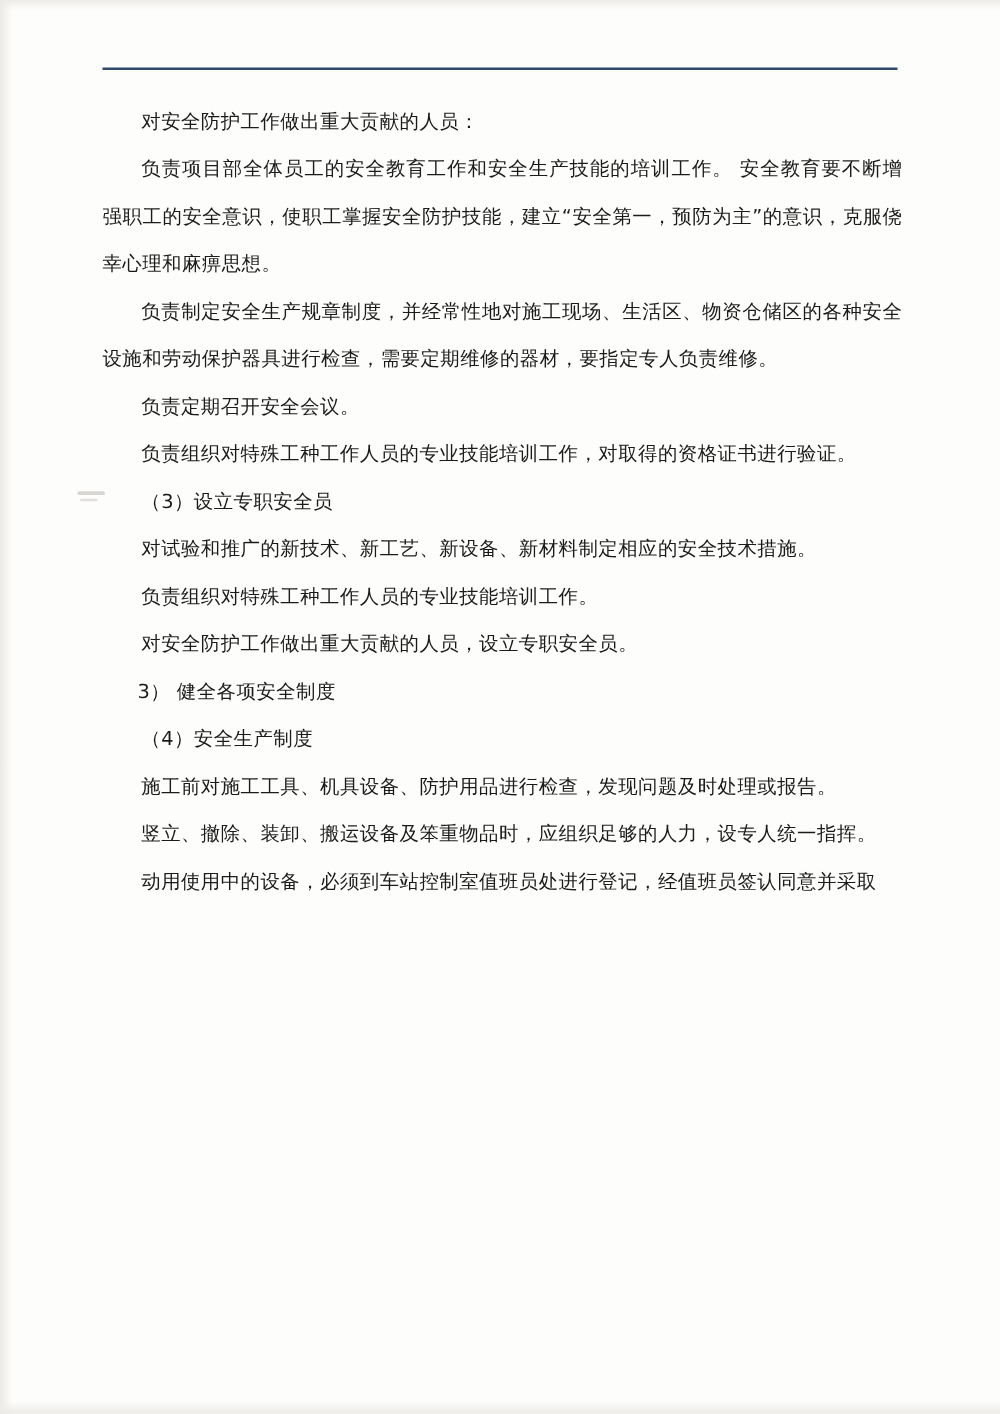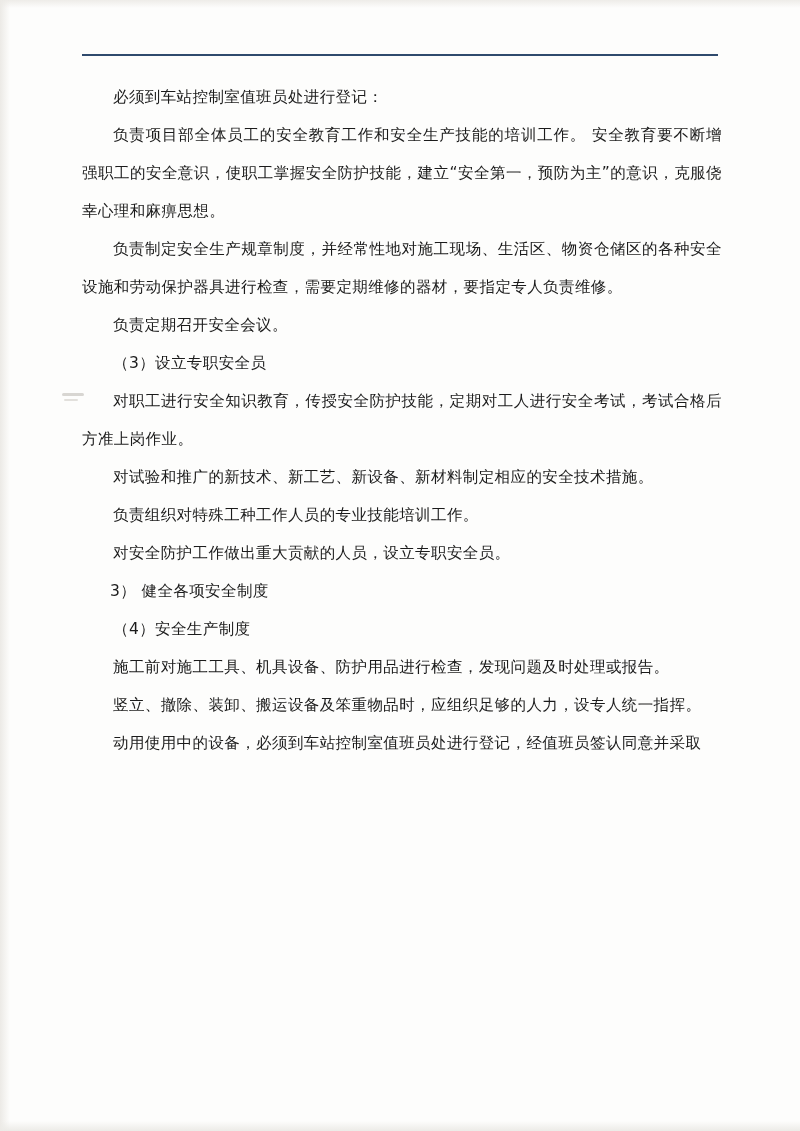--- a/index.html
+++ b/index.html
@@ -98,26 +98,26 @@
   <div class="edge-shadow-top"></div>
   <div class="edge-shadow-left"></div>
   <div class="edge-shadow-bottom"></div>
 
   <div class="top-rule" style="background: rgb(47, 74, 109);"></div>
 
   <div class="scan-mark"></div>
   <div class="scan-mark two"></div>
 
   <div class="content">
-    <p class="para indent">必须到车站控制室值班员处进行登记：</p>
+    <p class="para indent">对安全防护工作做出重大贡献的人员：</p>
     <p class="para indent">负责项目部全体员工的安全教育工作和安全生产技能的培训工作。 安全教育要不断增强职工的安全意识，使职工掌握安全防护技能，建立“安全第一，预防为主”的意识，克服侥幸心理和麻痹思想。</p>
     <p class="para indent">负责制定安全生产规章制度，并经常性地对施工现场、生活区、物资仓储区的各种安全设施和劳动保护器具进行检查，需要定期维修的器材，要指定专人负责维修。</p>
     <p class="para indent">负责定期召开安全会议。</p>
+    <p class="para indent">负责组织对特殊工种工作人员的专业技能培训工作，对取得的资格证书进行验证。</p>
     <p class="para indent">（3）设立专职安全员</p>
-    <p class="para indent">对职工进行安全知识教育，传授安全防护技能，定期对工人进行安全考试，考试合格后方准上岗作业。</p>
     <p class="para indent">对试验和推广的新技术、新工艺、新设备、新材料制定相应的安全技术措施。</p>
     <p class="para indent">负责组织对特殊工种工作人员的专业技能培训工作。</p>
     <p class="para indent">对安全防护工作做出重大贡献的人员，设立专职安全员。</p>
     <p class="para indent-small">3） 健全各项安全制度</p>
     <p class="para indent">（4）安全生产制度</p>
     <p class="para indent">施工前对施工工具、机具设备、防护用品进行检查，发现问题及时处理或报告。</p>
     <p class="para indent">竖立、撤除、装卸、搬运设备及笨重物品时，应组织足够的人力，设专人统一指挥。</p>
     <p class="para indent">动用使用中的设备，必须到车站控制室值班员处进行登记，经值班员签认同意并采取</p>
   </div>
 

